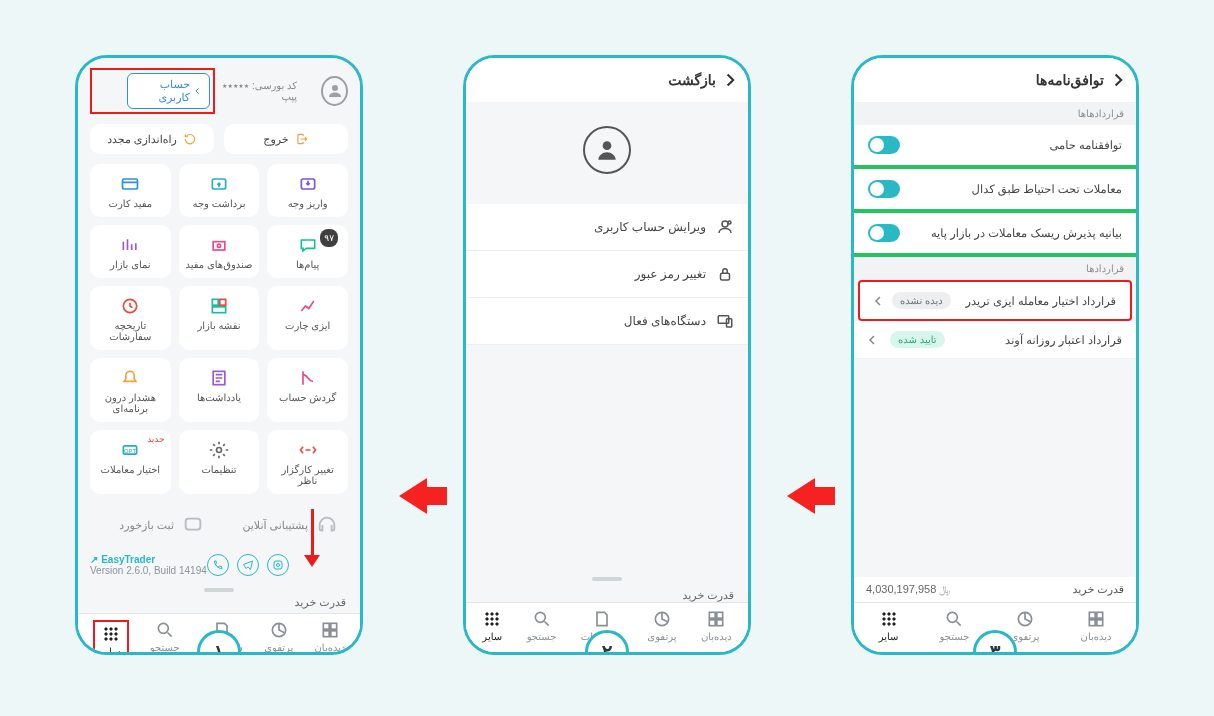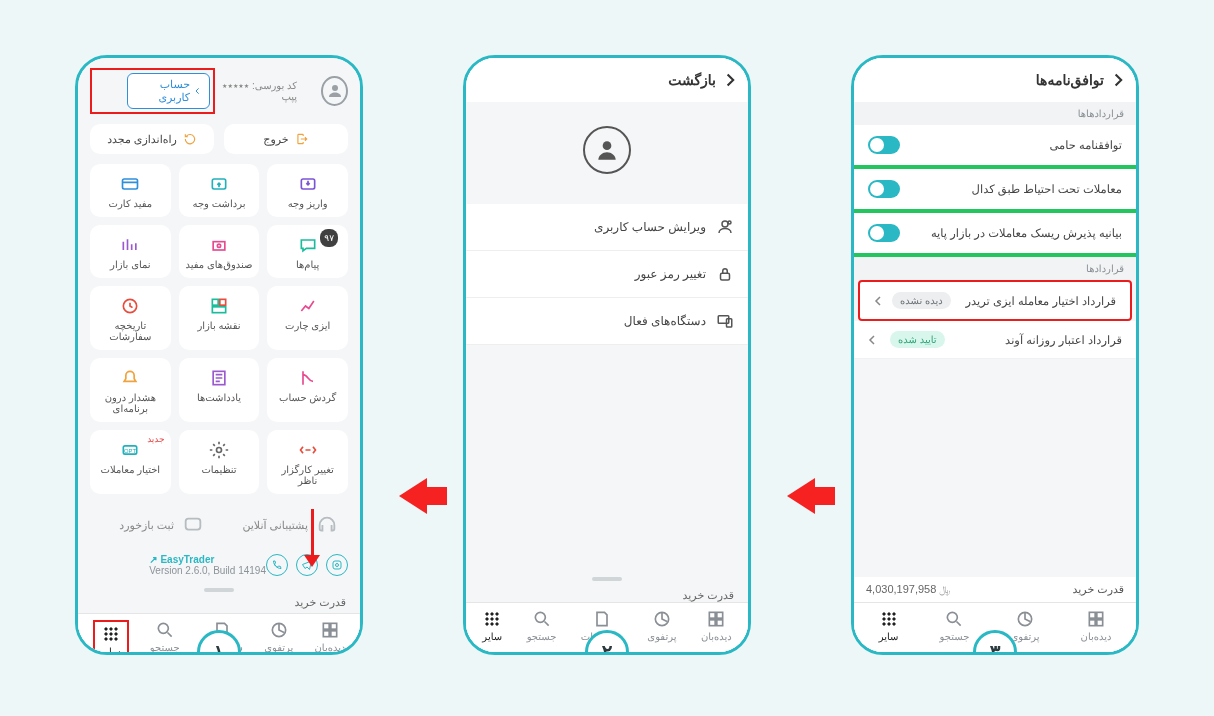--- a/index.html
+++ b/index.html
@@ -114,21 +114,21 @@
 .tile {
   background:#fff;border-radius:10px;padding:10px 4px 8px;text-align:center;position:relative;
   display:flex;flex-direction:column;align-items:center;gap:4px;font-size:10px;color:#555;
 }
 .tile .ico{width:20px;height:20px;}
 .tile .badge-new{position:absolute;top:4px;right:6px;color:#e24c4c;font-size:9px;}
 .tile .badge-count{position:absolute;top:4px;right:10px;background:#404040;color:#fff;border-radius:8px;padding:4px 4px;font-size:9px;}
 .card-row{display:flex;gap:10px;padding:10px 12px 0;}
 .card{flex:1;background:#f5f6f7;border-radius:10px;padding:10px;display:flex;align-items:center;gap:8px;font-size:11px;color:#888;}
 .card .ico{width:22px;height:22px;stroke:#b7bcc1;}
-.ver-block{padding:8px 12px;display:flex;justify-content:flex-start;align-items:flex-end;}
+.ver-block{padding:8px 12px;display:flex;justify-content:flex-end;align-items:flex-end;}
 .ver-text{font-size:10px;color:#8c9398;direction:ltr;text-align:left;}
 .social{display:flex;gap:8px;}
 .social .ci{width:22px;height:22px;border:1px solid #29b8c4;border-radius:50%;display:flex;align-items:center;justify-content:center;}
 .bp-label{font-size:11px;color:#666;}
 .bottom-nav{display:flex;justify-content:space-around;padding:6px 4px 10px;background:#fff;border-top:1px solid #e5e5e5;}
 .bn-item{display:flex;flex-direction:column;align-items:center;gap:2px;font-size:10px;color:#8a8f95;}
 .bn-item.active{color:#222;}
 .bn-item .ico{width:20px;height:20px;stroke:#8a8f95;fill:none;}
 .bn-item.active .ico{stroke:#222;fill:#222;}
 .red-small{border:2px solid #ec1c1c;}

